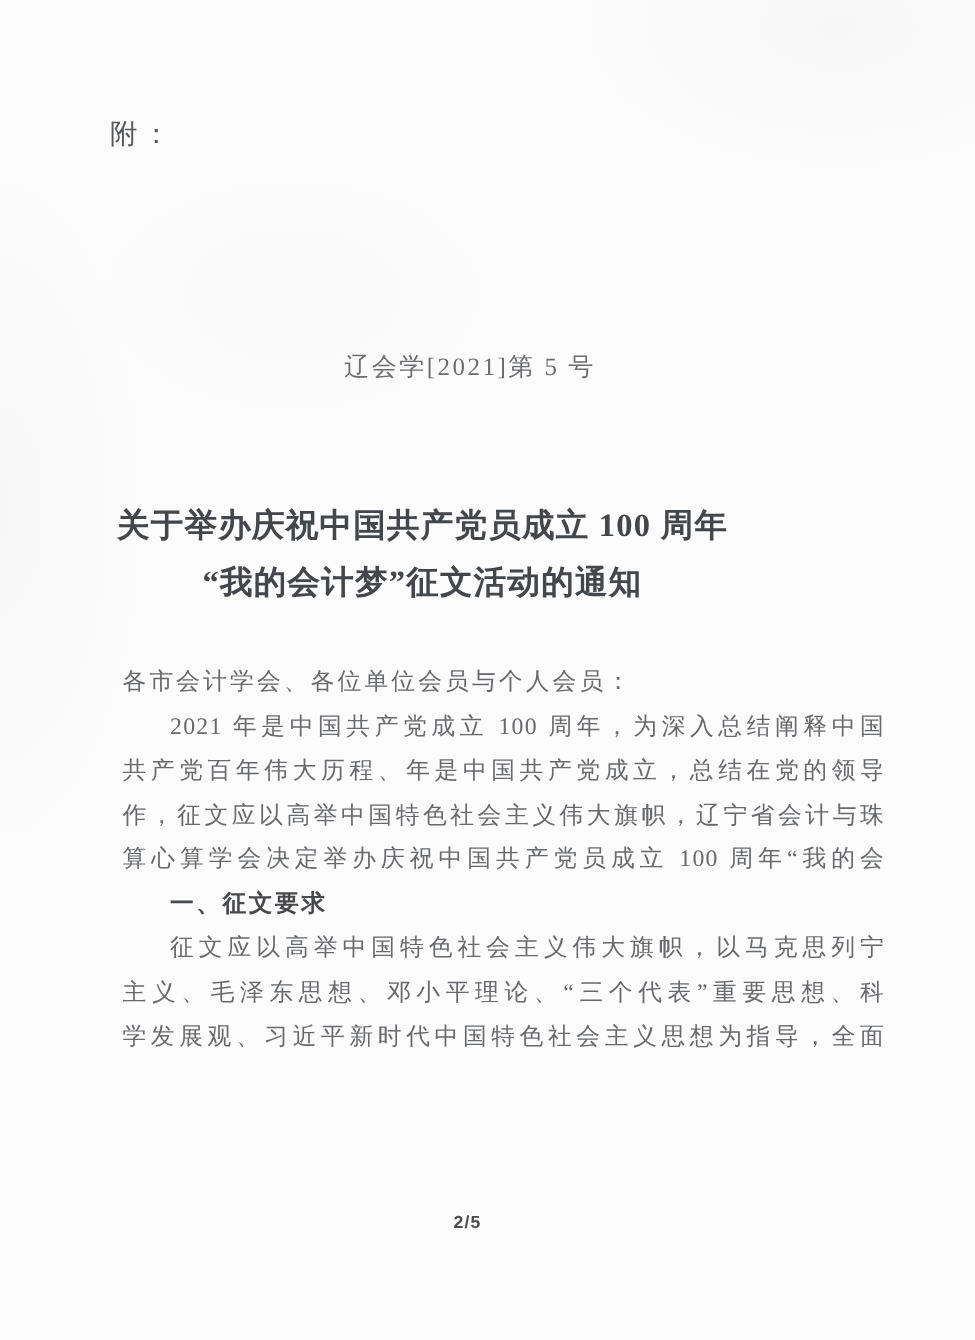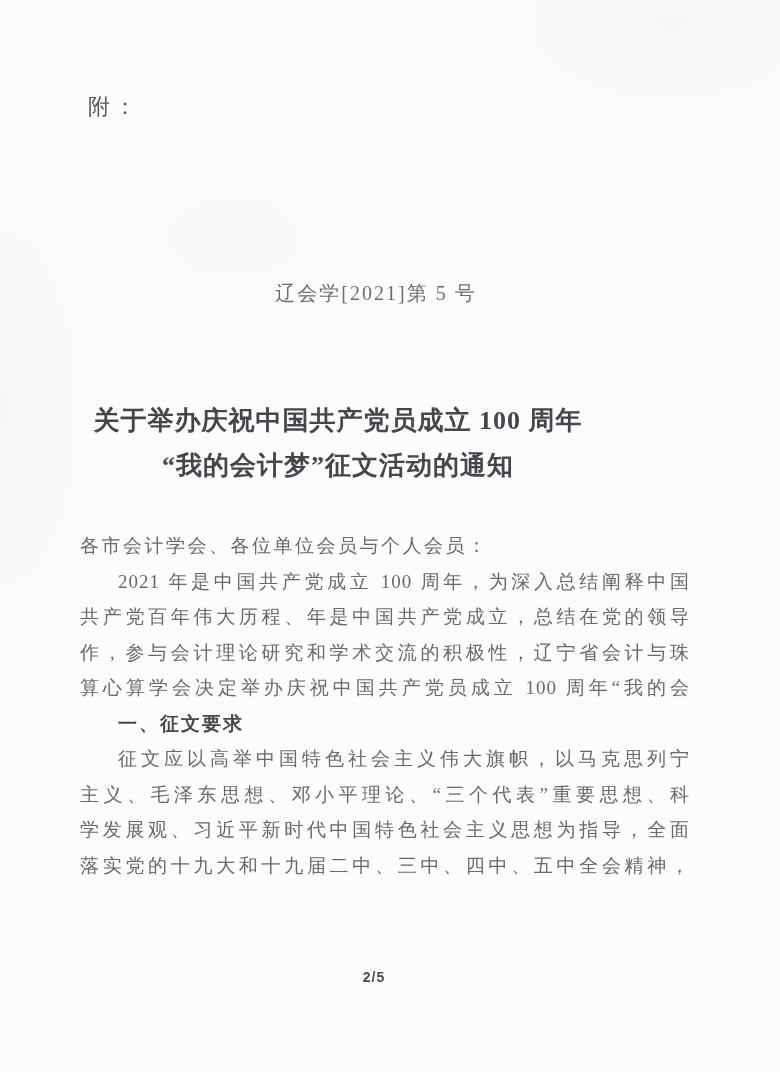--- a/index.html
+++ b/index.html
@@ -48,21 +48,21 @@
     text-align: center;
     transform: translateX(-52px);
     font-size: 26px;
     font-weight: 700;
     line-height: 45px;
     letter-spacing: 1px;
     color: #43464a;
   }
   .body {
     position: absolute;
-    left: 80px;
+    left: 98px;
     top: 528px;
     width: 610px;
     font-size: 19px;
   }
   .ln {
     height: 35.5px;
     line-height: 35.5px;
     white-space: nowrap;
   }
   .j {
@@ -106,24 +106,23 @@
 
   <div class="title">
     <div class="title-line">关于举办庆祝中国共产党员成立 100 周年</div>
     <div class="title-line">“我的会计梦”征文活动的通知</div>
   </div>
 
   <div class="body">
     <div class="ln loose">各市会计学会、各位单位会员与个人会员：</div>
     <div class="ln j ind">2021 年是中国共产党成立 100 周年，为深入总结阐释中国</div>
     <div class="ln j">共产党百年伟大历程、年是中国共产党成立，总结在党的领导</div>
-    <div class="ln j">作，参与会计理论研究和学术交流的积极性，辽宁省会计与珠</div>
+    <div class="ln j">作，征文应以高举中国特色社会主义伟大旗帜，辽宁省会计与珠</div>
     <div class="ln j">算心算学会决定举办庆祝中国共产党员成立 100 周年“我的会</div>
     <div class="ln heading">一、征文要求</div>
     <div class="ln j ind">征文应以高举中国特色社会主义伟大旗帜，以马克思列宁</div>
     <div class="ln j">主义、毛泽东思想、邓小平理论、“三个代表”重要思想、科</div>
     <div class="ln j">学发展观、习近平新时代中国特色社会主义思想为指导，全面</div>
-    <div class="ln j">落实党的十九大和十九届二中、三中、四中、五中全会精神，</div>
   </div>
 
   <div class="footer">2/5</div>
 
 </div>
 
 </body></html>

